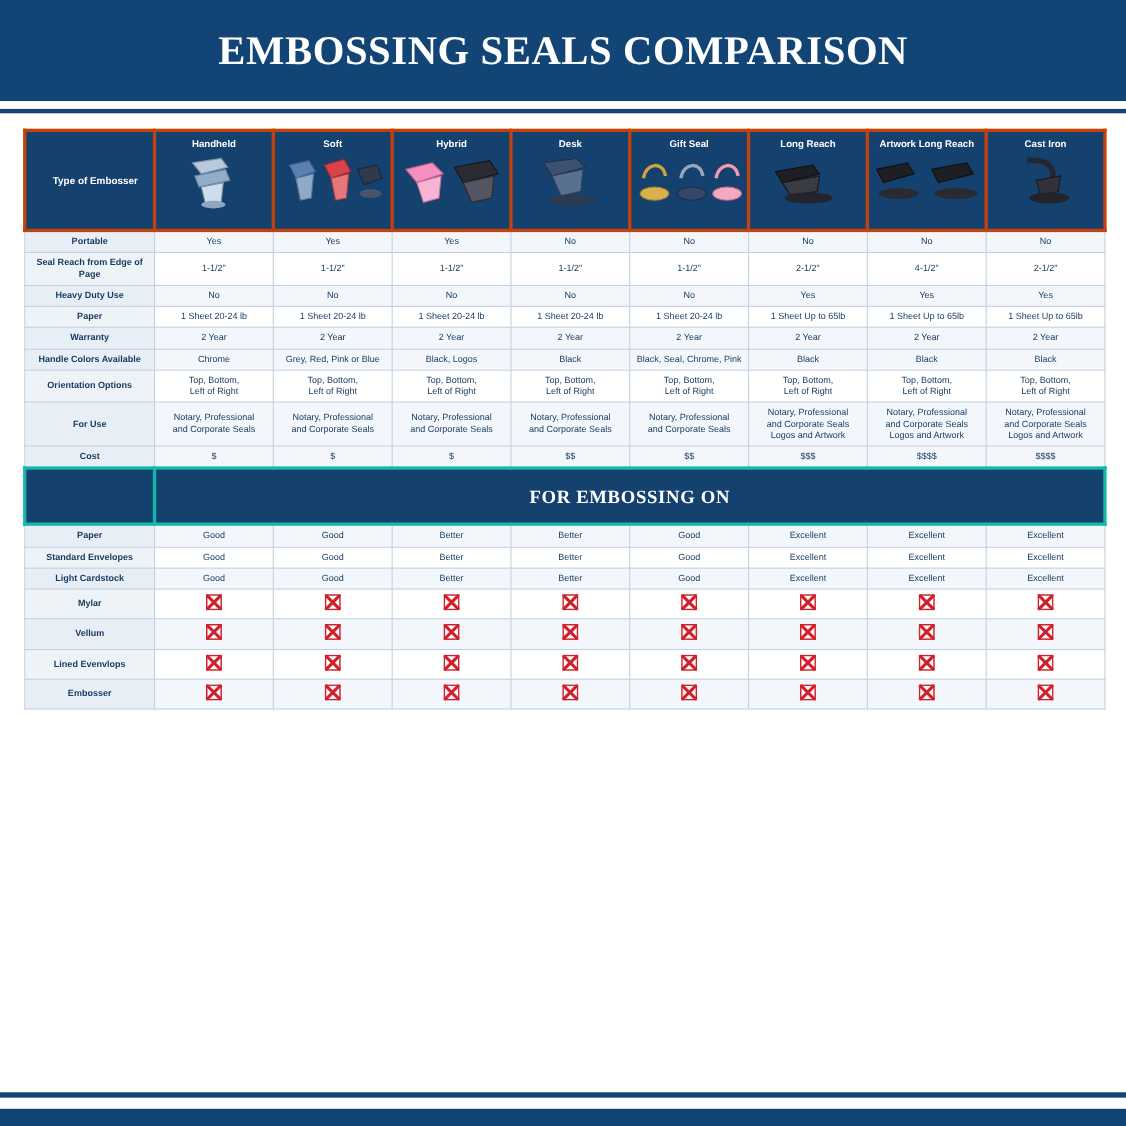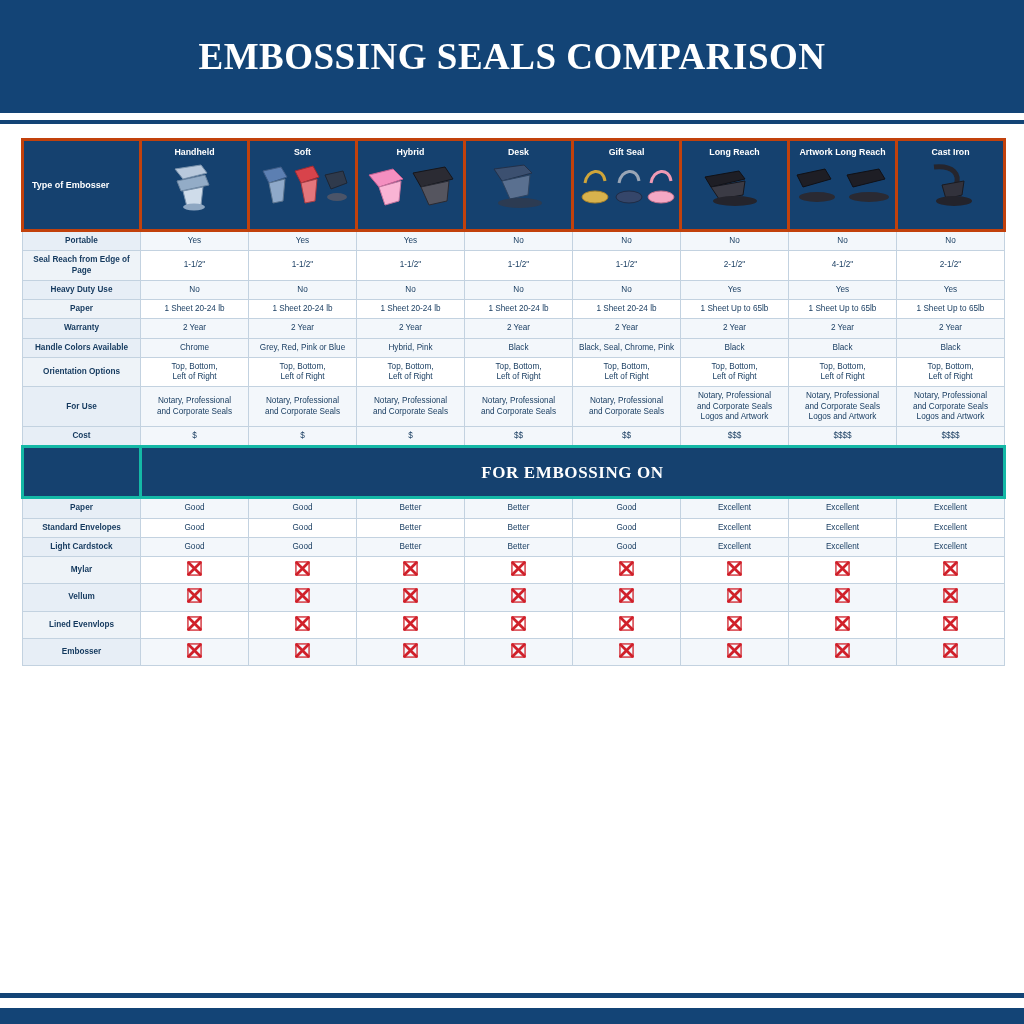--- a/index.html
+++ b/index.html
@@ -6,21 +6,21 @@
   body{
     width:1024px;height:1024px;
     background:#ffffff;
     font-family:"Liberation Sans", sans-serif;
     -webkit-font-smoothing:antialiased;
   }
   .page{position:relative;width:1024px;height:1024px;box-sizing:border-box;}
 
   
   .header{
-    height:113px;background:#134476;display:flex;align-items:center;justify-content:center;
+    height:92px;background:#134476;display:flex;align-items:center;justify-content:center;
   }
   .header h1{
     margin:0;color:#ffffff;font-size:37px;font-weight:bold;letter-spacing:.5px;
     font-family:"Liberation Serif", serif;
   }
   .header-rule{height:7px;background:#ffffff;}
   .header-rule2{height:4px;background:#134476;}
 
   
   .footer-rule{height:5px;background:#134476;}
@@ -51,21 +51,21 @@
   tr.alt td.rowlabel{background:#e7eef6;}
   tr.white td.rowlabel{background:#eef3f8;}
 
   
   tr.headrow td{
     background:#15416f;color:#ffffff;border:3px solid #c2410c;
     height:78px;vertical-align:top;padding-top:6px;
   }
   tr.headrow td.rowlabel{
     background:#15416f;color:#ffffff;text-align:left;vertical-align:middle;
-    font-size:9px;font-weight:bold;padding-left:8px;
+    font-size:9px;font-weight:bold;padding-left:24px;
   }
   .colname{font-size:8.8px;font-weight:bold;color:#ffffff;display:block;margin-bottom:2px;}
   .prodimg{height:54px;display:flex;align-items:center;justify-content:center;}
 
   
   tr.banner td{
     background:#15416f;color:#ffffff;border:3px solid #14b8a6;
     font-size:17px;font-weight:bold;letter-spacing:.6px;height:40px;
     font-family:"Liberation Serif", serif;
   }
@@ -259,21 +259,21 @@
             <td class="multi">2 Year</td>
             <td class="multi">2 Year</td>
             <td class="multi">2 Year</td>
             <td class="multi">2 Year</td>
             <td class="multi">2 Year</td>
           </tr>
           <tr class="alt">
             <td class="rowlabel">Handle Colors Available</td>
             <td class="multi">Chrome</td>
             <td class="multi">Grey, Red, Pink or Blue</td>
-            <td class="multi">Hybrid, Pink</td>
+            <td class="multi">Black, Logos</td>
             <td class="multi">Black</td>
             <td class="multi">Black, Seal, Chrome, Pink</td>
             <td class="multi">Black</td>
             <td class="multi">Black</td>
             <td class="multi">Black</td>
           </tr>
           <tr class="white">
             <td class="rowlabel">Orientation Options</td>
             <td class="multi">Top, Bottom,
 Left of Right</td>

